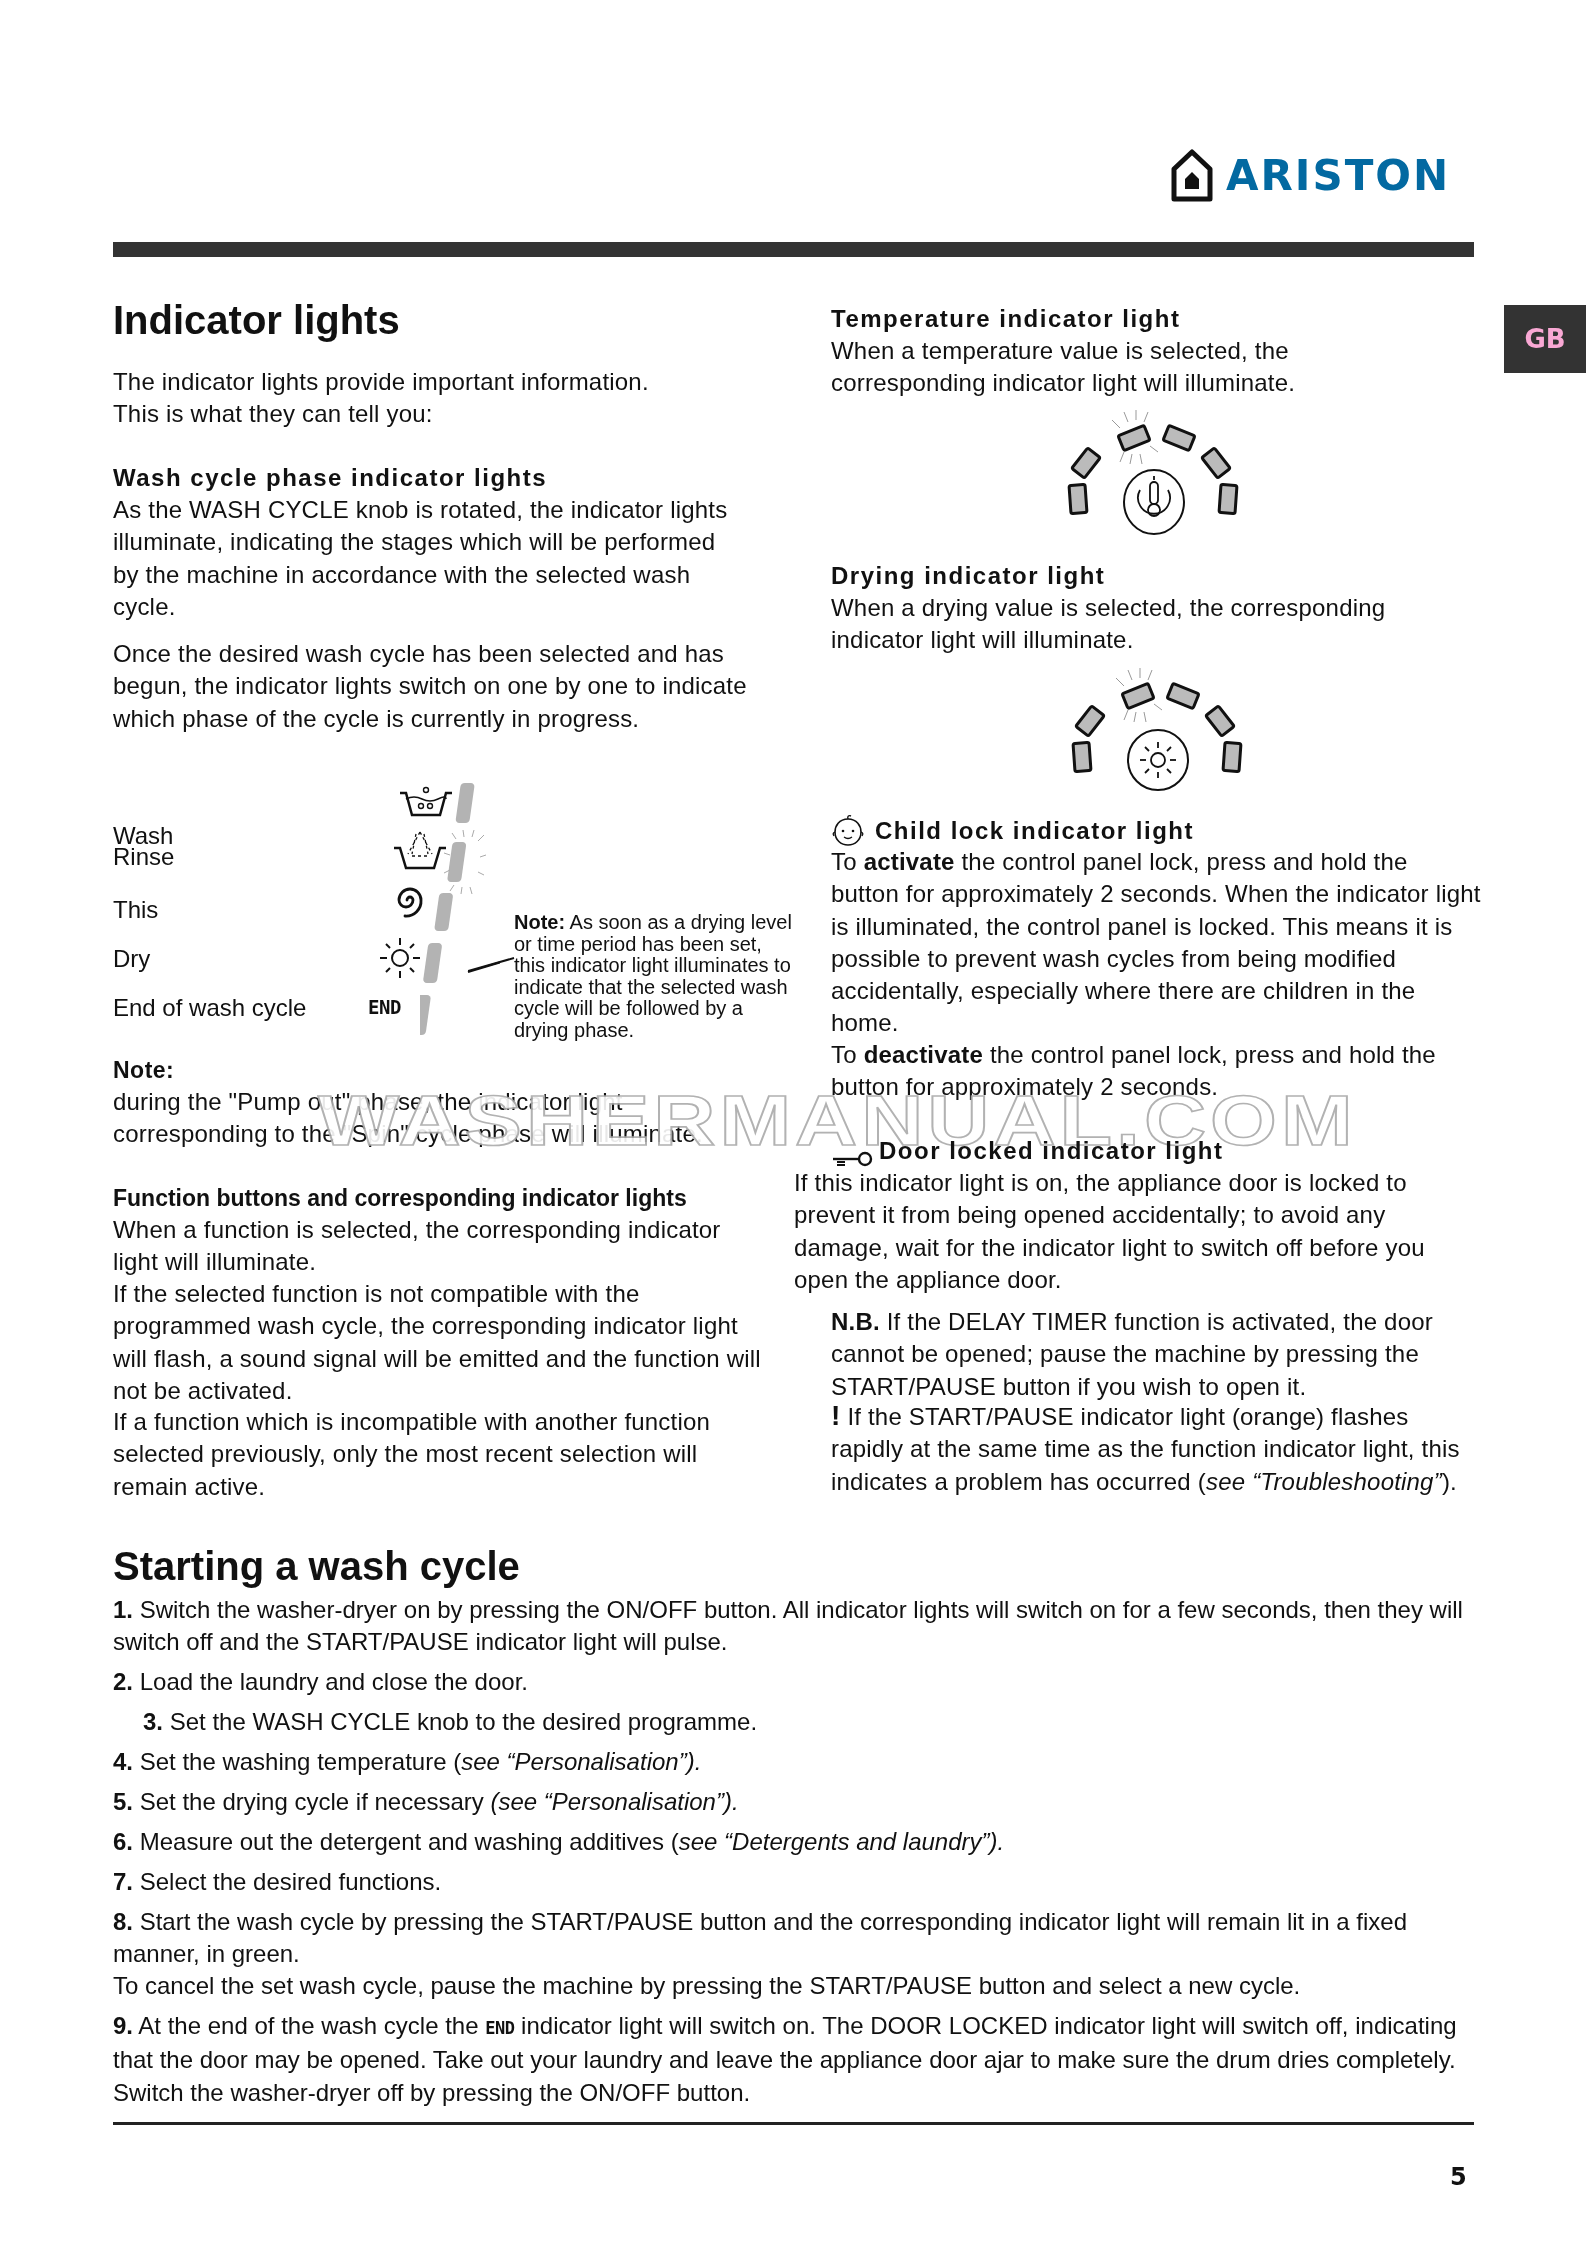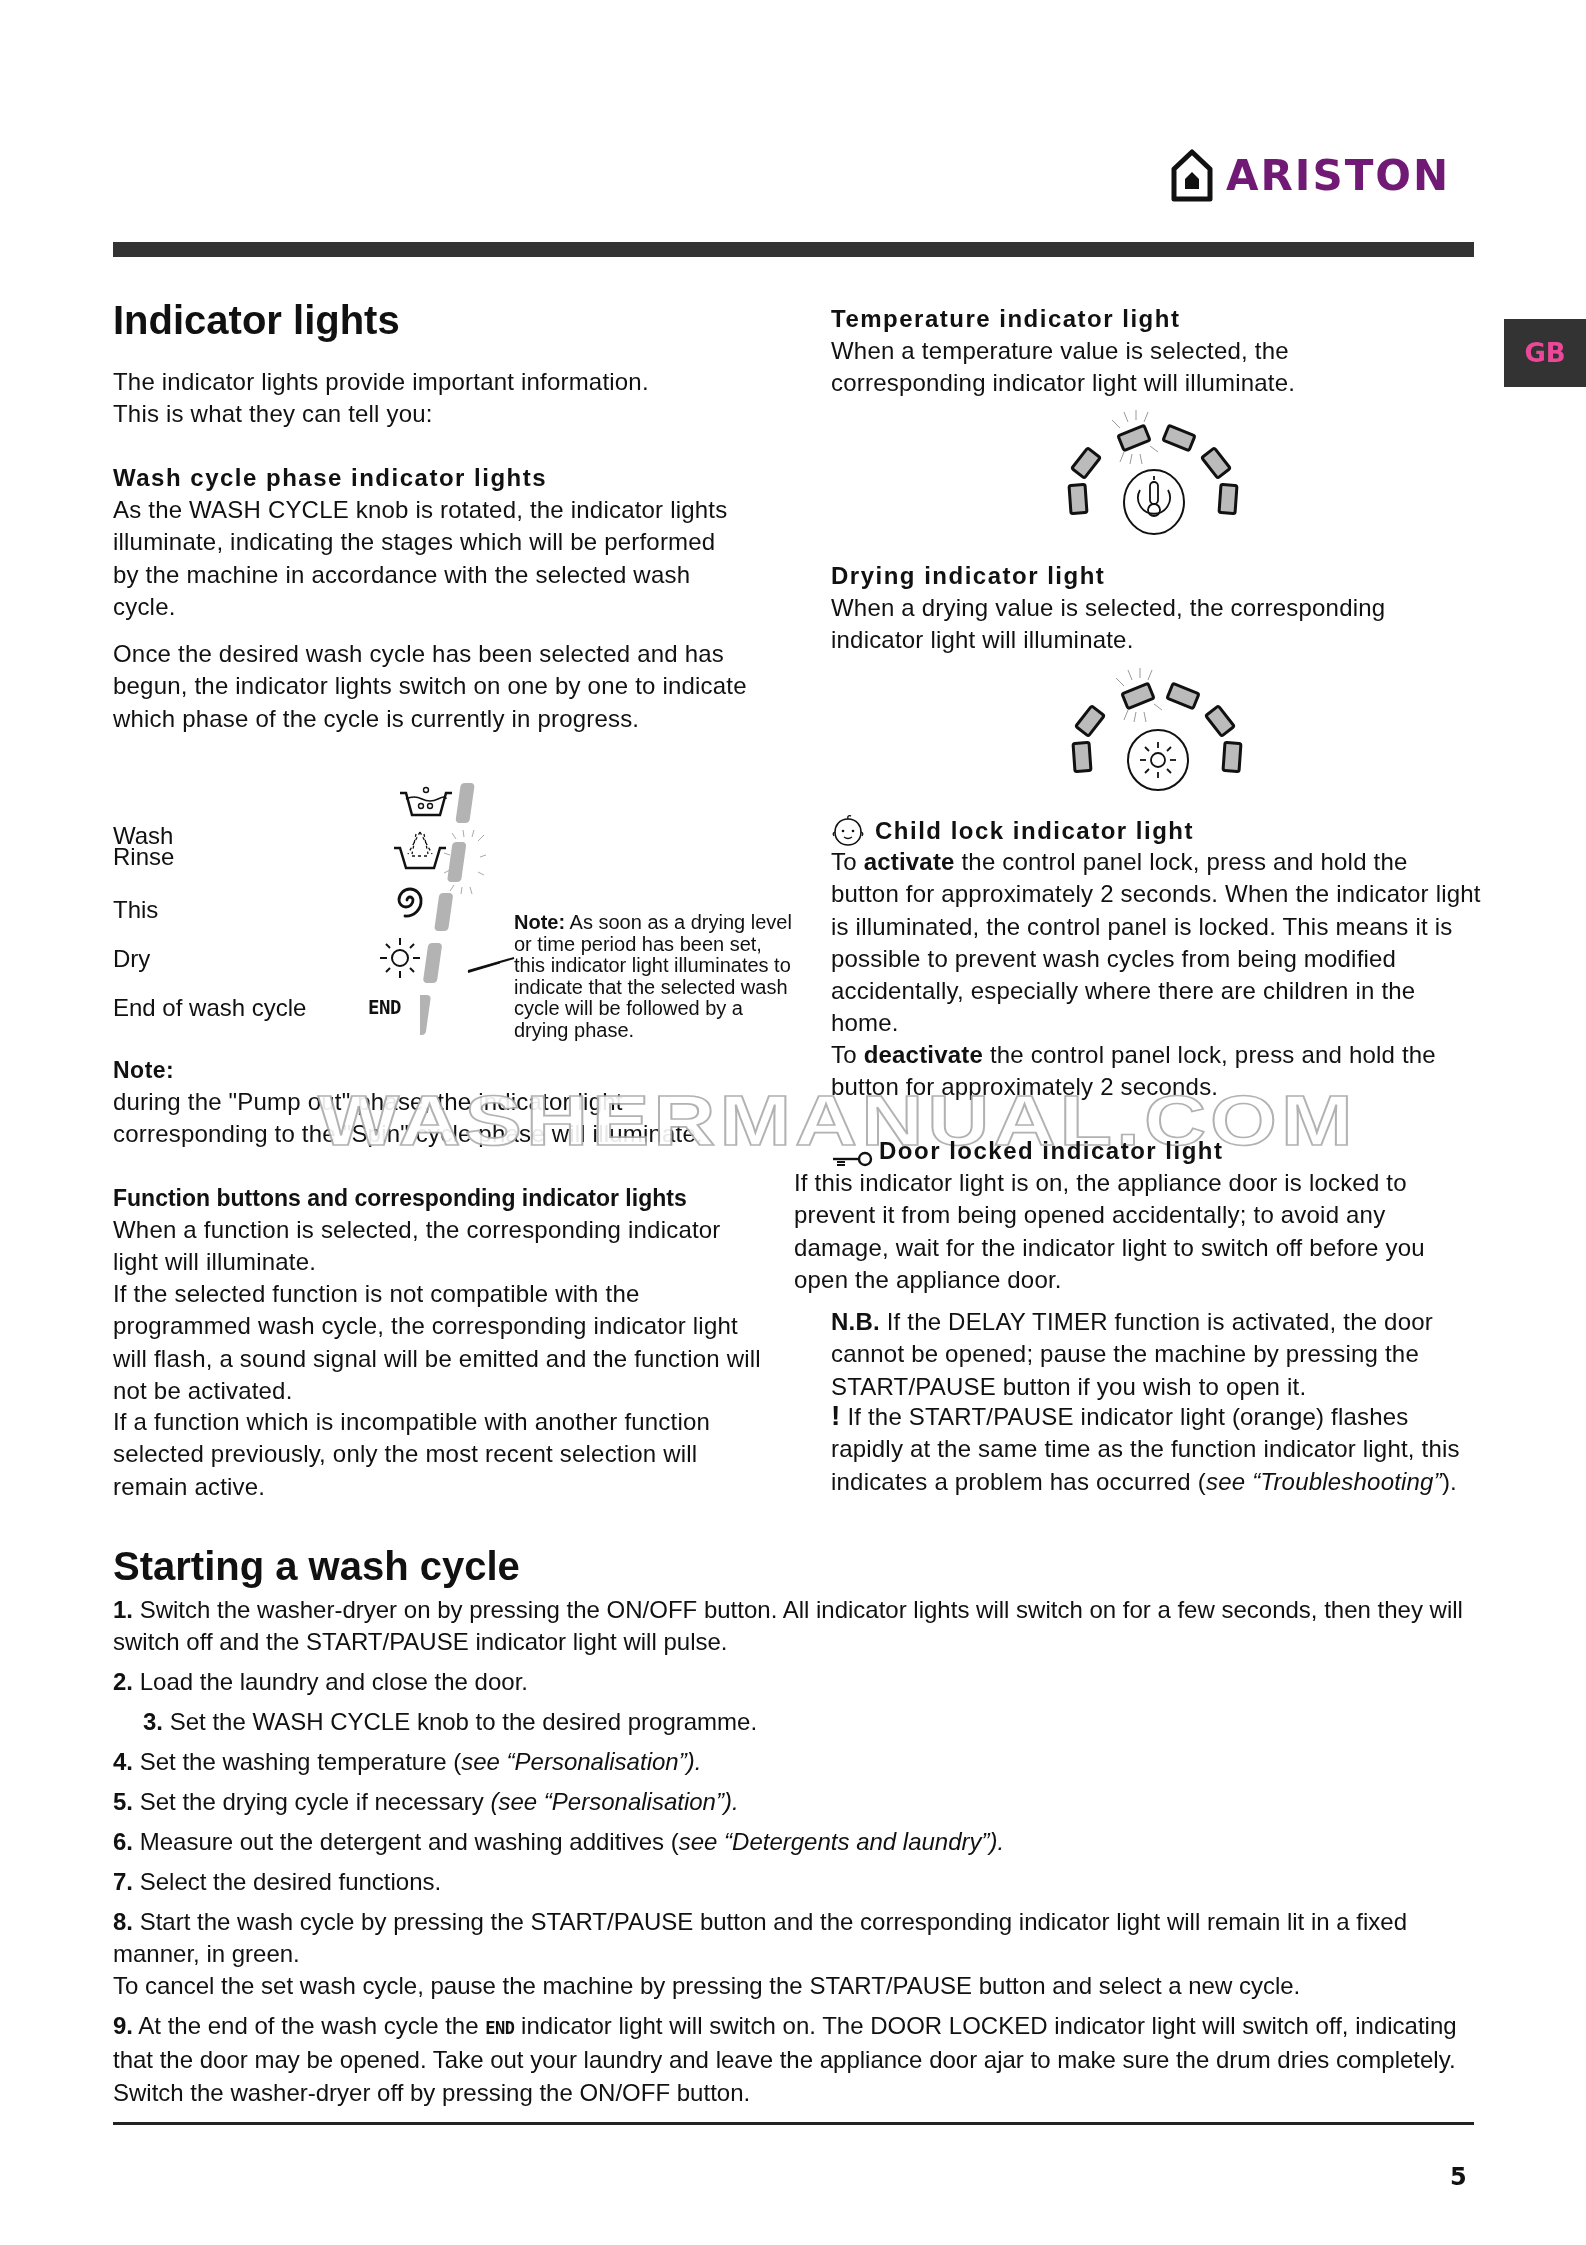--- a/index.html
+++ b/index.html
@@ -1,21 +1,21 @@
 <!DOCTYPE html>
 <html><head>
 <meta charset="utf-8">
 <style>
   html,body{margin:0;padding:0;background:#fff;}
   body{width:1586px;height:2245px;position:relative;overflow:hidden;font-family:"Liberation Sans",sans-serif;color:#111;}
   .abs{position:absolute;}
   .logo{left:1170px;top:148px;height:56px;display:flex;align-items:center;gap:12px;}
-  .logo-text{font-family:"DejaVu Sans",sans-serif;font-weight:bold;font-size:42px;letter-spacing:2px;color:#701a75;line-height:1;}
+  .logo-text{font-family:"DejaVu Sans",sans-serif;font-weight:bold;font-size:42px;letter-spacing:2px;color:#0369a1;line-height:1;}
   .topbar{left:113px;top:242px;width:1361px;height:15px;background:#333;}
-  .gb-tab{left:1504px;top:319px;width:82px;height:68px;background:#333;color:#ec4899;font-weight:bold;font-size:26px;display:flex;align-items:center;justify-content:center;font-family:"DejaVu Sans",sans-serif;}
+  .gb-tab{left:1504px;top:305px;width:82px;height:68px;background:#333;color:#f9a8d4;font-weight:bold;font-size:26px;display:flex;align-items:center;justify-content:center;font-family:"DejaVu Sans",sans-serif;}
   .h1{font-weight:bold;font-size:40px;line-height:1;}
   .h3{font-weight:bold;font-size:24px;letter-spacing:1.5px;line-height:32px;}
   .h3n{font-weight:bold;font-size:23px;line-height:32px;}
   .p{font-size:24px;line-height:32.3px;letter-spacing:0.2px;}
   .p b{font-weight:bold;}
   .col-l{left:113px;width:690px;}
   .col-r{left:831px;width:650px;}
   .phase-label{font-size:24px;line-height:1;}
   .note-small{font-size:20px;line-height:21.6px;margin-top:48px;}
   .watermark{left:318px;top:1080px;font-family:"Liberation Sans",sans-serif;font-weight:bold;font-size:86px;letter-spacing:4px;color:#fff;-webkit-text-stroke:2px #aaa;opacity:0.9;white-space:nowrap;transform:scaleY(0.82);transform-origin:left top;}

